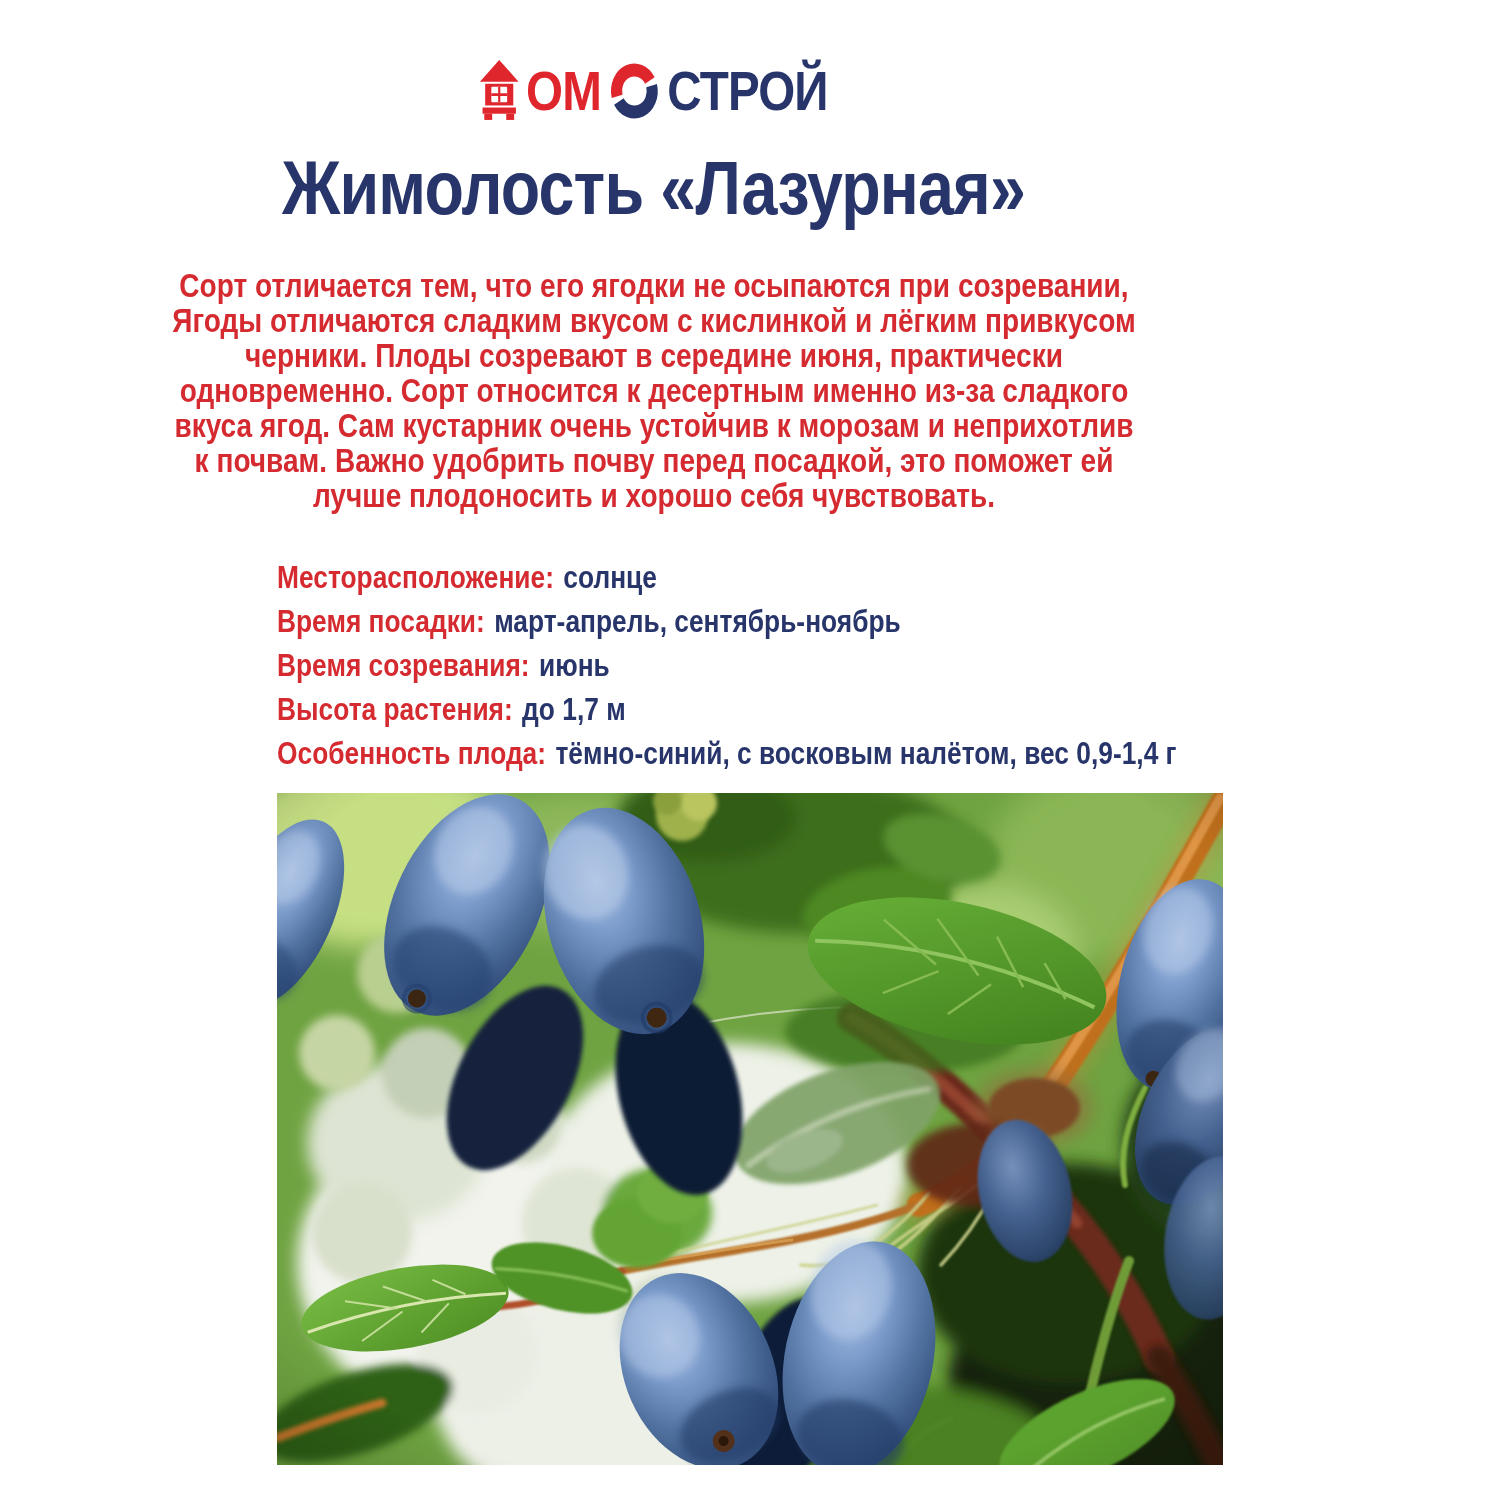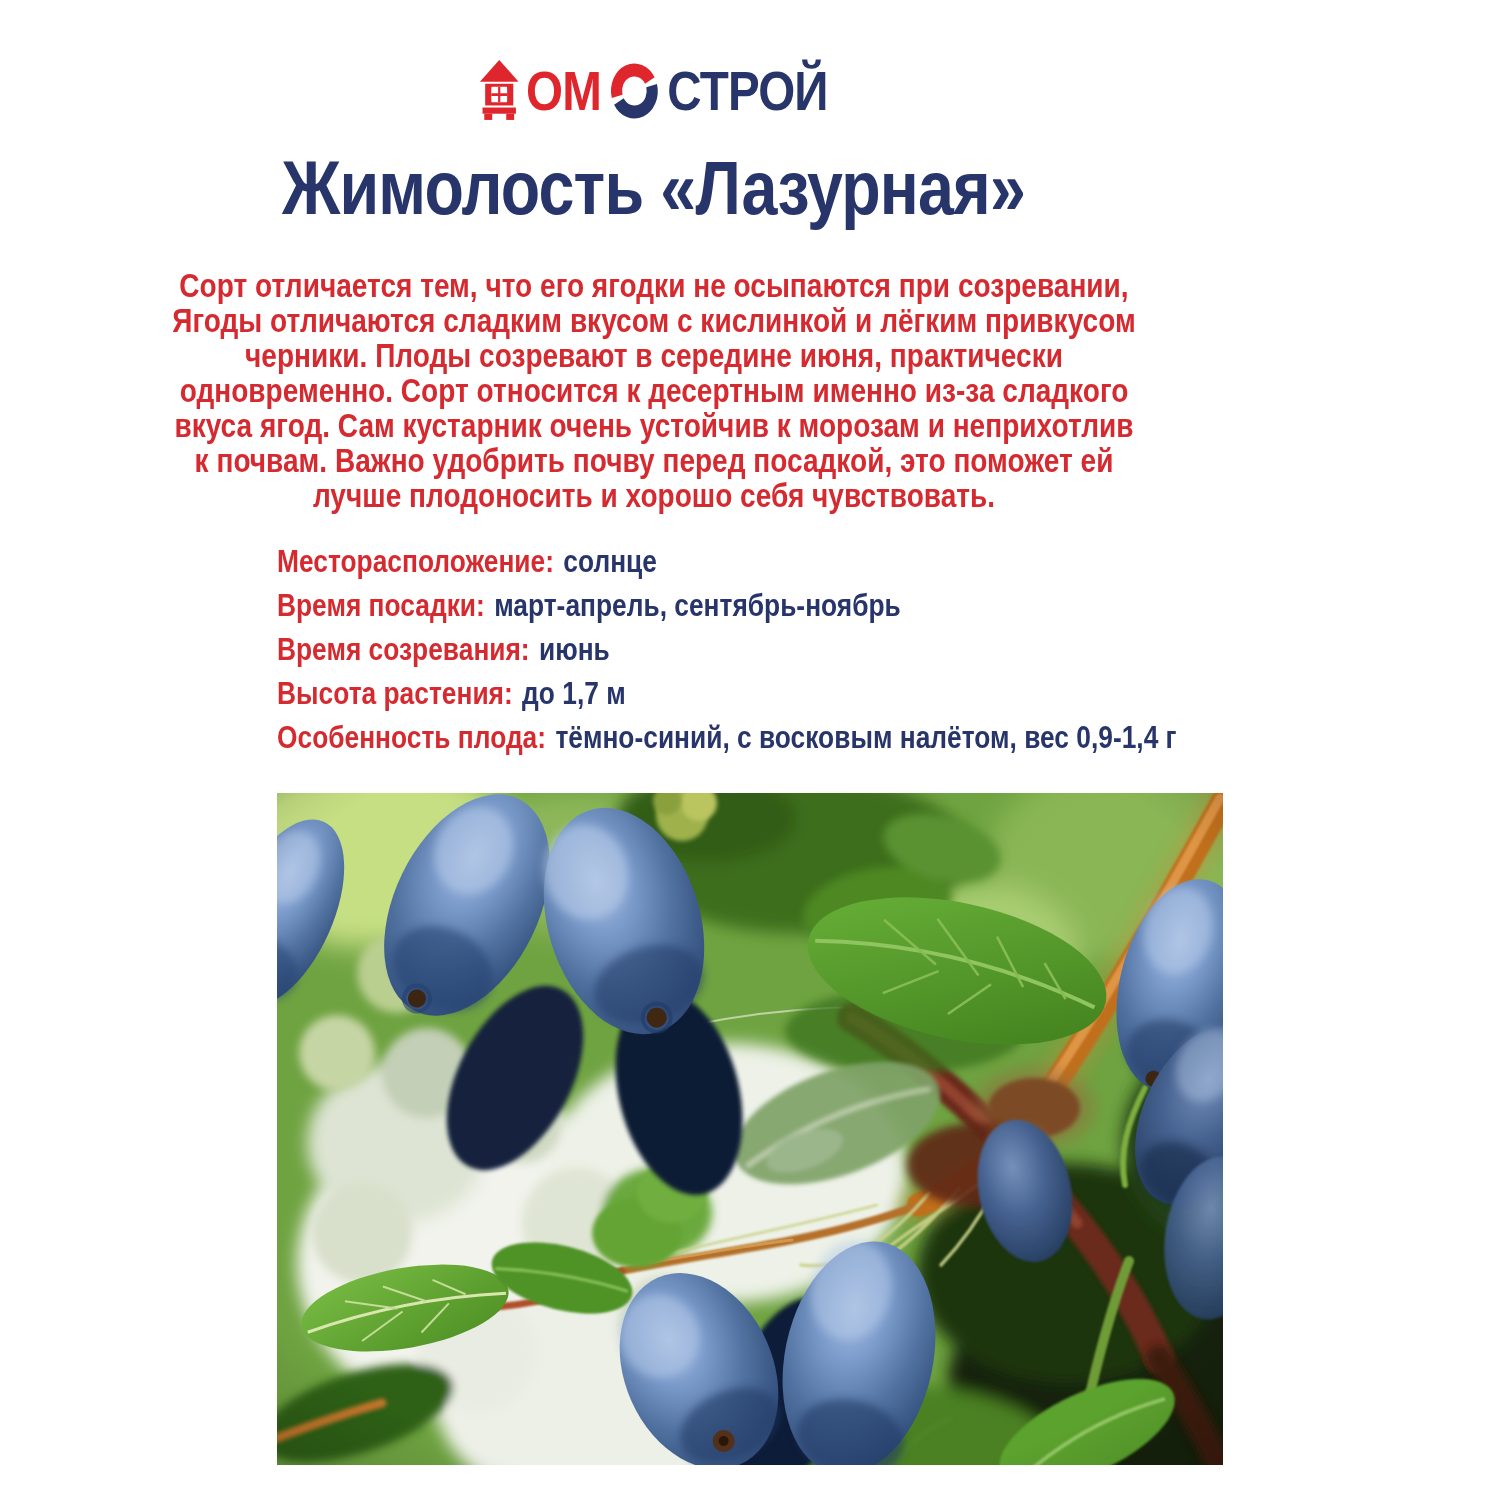--- a/index.html
+++ b/index.html
@@ -13,21 +13,21 @@
   .logo-stroy{color:var(--navy);}
   
   .title{position:absolute;top:146px;left:0;right:0;margin:0;text-align:center;
          font-weight:bold;font-size:76px;line-height:84px;color:var(--navy);
          transform:scaleX(.85);letter-spacing:-1px;}
   
   .desc{position:absolute;top:268px;left:50%;width:1180px;margin:0;
         transform:translateX(-50%) scaleX(.85);text-align:center;font-weight:bold;
         font-size:33px;line-height:35px;color:var(--text_red);white-space:pre-line;}
   
-  .specs{position:absolute;left:277px;top:540px;}
+  .specs{position:absolute;left:277px;top:556px;}
   .spec-row{height:44px;display:flex;align-items:center;white-space:nowrap;
             transform:scaleX(.85);transform-origin:left center;
             font-weight:bold;font-size:31px;}
   .spec-label{color:var(--text_red);margin-right:11px;}
   .spec-value{color:var(--navy);}
   
   .photo{position:absolute;left:277px;top:793px;width:946px;height:672px;}
   .photo svg{display:block;width:100%;height:100%;}
 </style>
 </head>

